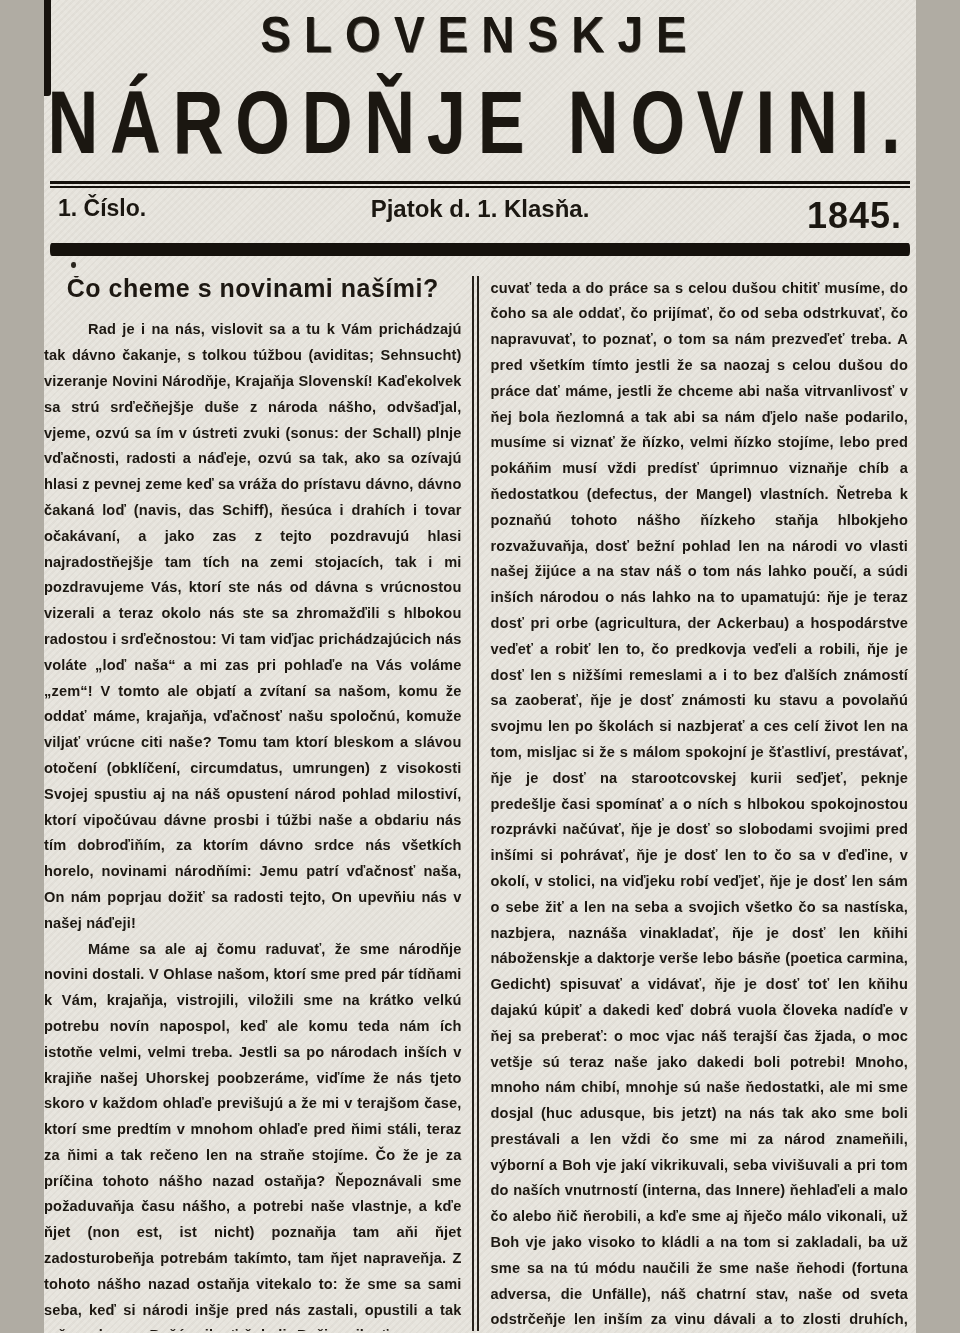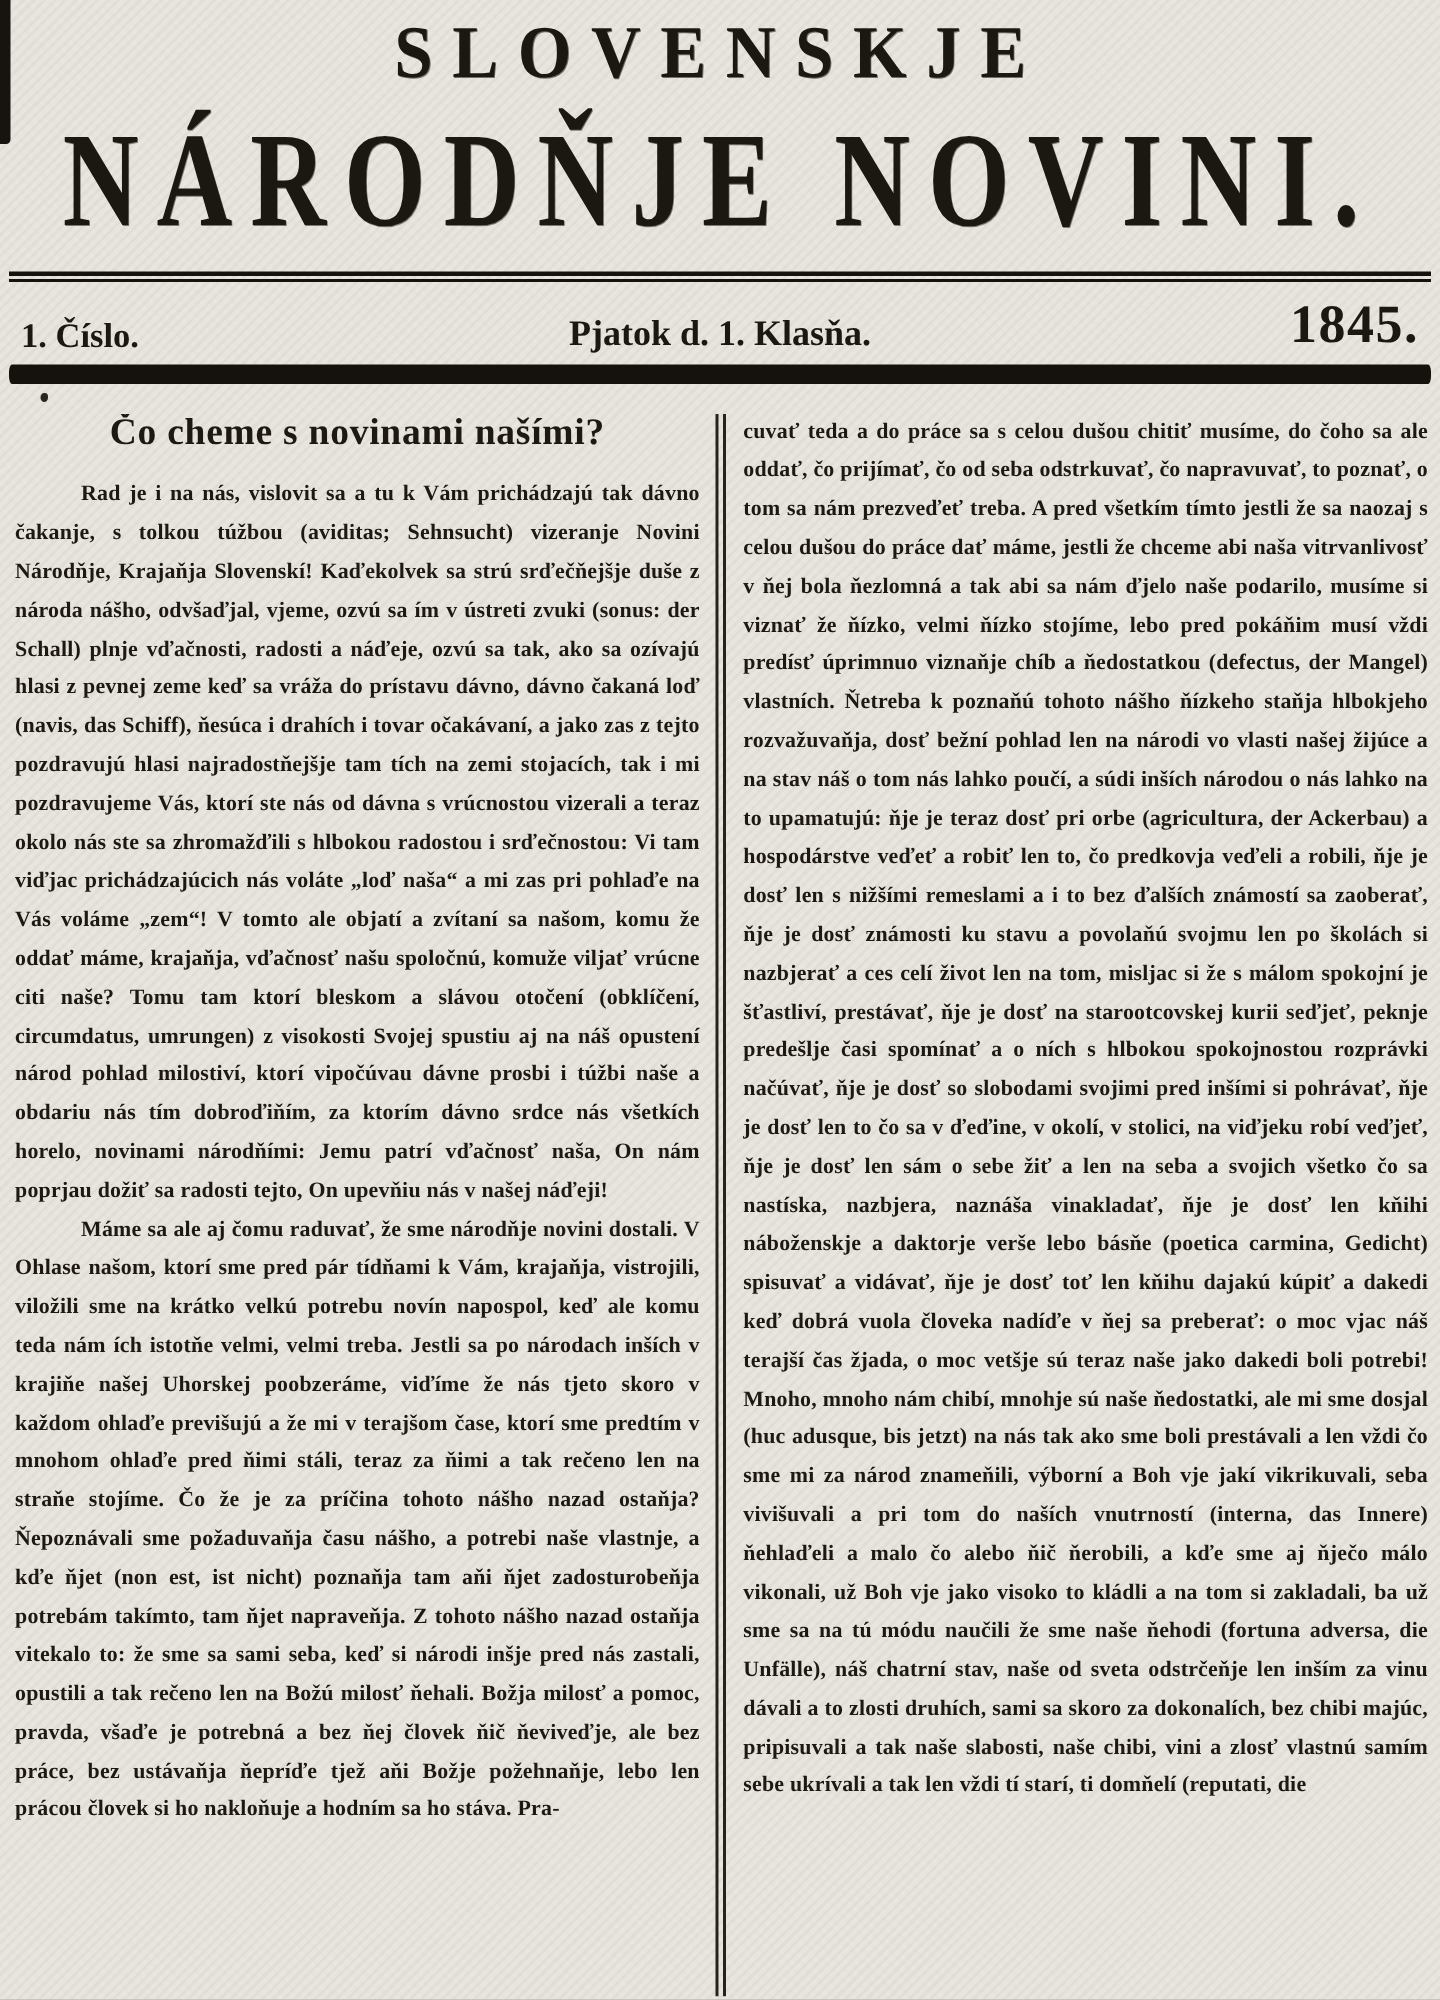--- a/index.html
+++ b/index.html
@@ -2,31 +2,31 @@
 <html><head>
 <meta charset="utf-8">
 <style>
   html, body {
     margin: 0;
     padding: 0;
     background: #b0aca3;
   }
   .page {
     position: relative;
-    width: 960px;
+    width: 872px;
     height: 1333px;
     margin: 0 auto;
     overflow: hidden;
     box-sizing: border-box;
     color: #1b1711;
     background-color: #e7e4dd;
     background-image:
       repeating-linear-gradient(135deg, rgba(110,105,95,0.055) 0 2px, rgba(0,0,0,0) 2px 5px),
       repeating-linear-gradient(45deg, rgba(255,255,255,0.06) 0 3px, rgba(0,0,0,0) 3px 6px);
-    font-family: Liberation Serif, serif;
+    font-family: Liberation Sans, sans-serif;
   }
   .edge-artifact {
     position: absolute;
     left: 0; top: 0;
     width: 7px; height: 96px;
     background: #17130e;
     border-radius: 0 0 3px 0;
   }
   .dot-artifact {
     position: absolute;
@@ -64,38 +64,38 @@
   }
   .rule-double {
     margin: 34px 6px 0 6px;
     height: 7px;
     border-top: 3px solid #15110c;
     border-bottom: 2px solid #15110c;
     box-sizing: border-box;
   }
   .dateline {
     display: flex;
-    align-items: flex-end;
+    align-items: flex-start;
     justify-content: space-between;
     padding: 7px 14px 2px 14px;
     font-weight: bold;
   }
   .dateline .issue  { flex: 1; text-align: left;  font-size: 23px; }
   .dateline .pubdate{ flex: 2; text-align: center;font-size: 24px; }
   .dateline .year   { flex: 1; text-align: right; font-size: 36px; letter-spacing: 1px; }
   .rule-thick {
     margin: 4px 6px 0 6px;
     height: 13px;
     background: #15110c;
     border-radius: 2px / 5px;
   }
   .columns {
     display: flex;
     margin-top: 20px;
-    padding: 0 8px 0 10px;
+    padding: 0 8px 0 0;
     height: 1055px;
     overflow: hidden;
   }
   .col {
     flex: 1;
     font-size: 14.6px;
     font-weight: bold;
     line-height: 25.8px;
     text-align: justify;
     letter-spacing: 0.15px;

